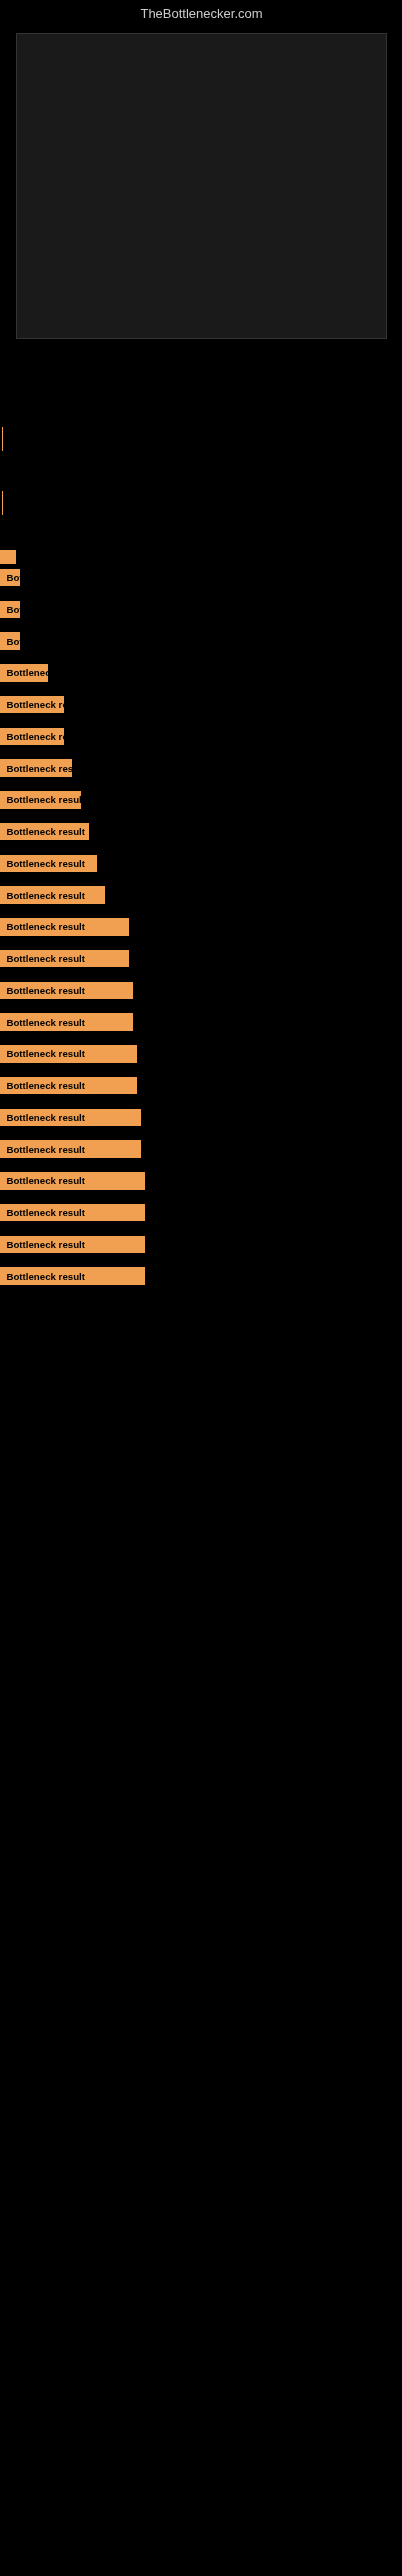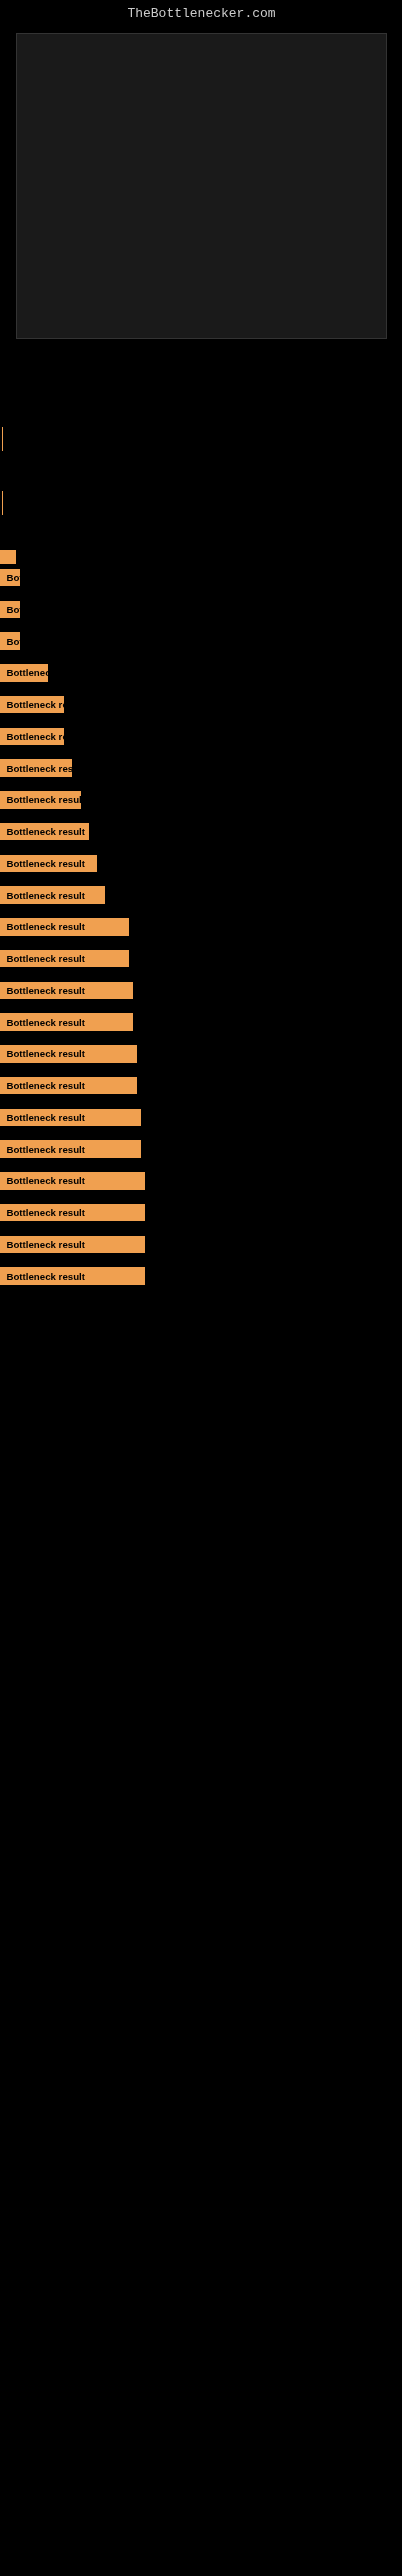--- a/index.html
+++ b/index.html
@@ -13,21 +13,20 @@
       min-height: 2576px;
       font-family: Arial, sans-serif;
       position: relative;
     }
     .site-title {
       color: #cccccc;
       font-size: 13px;
       text-align: center;
       padding-top: 6.4px;
       padding-bottom: 3.2px;
-      font-family: Liberation Mono, monospace;
     }
     .chart-area {
       background-color: #000000;
       width: 403px;
       height: 338px;
       position: relative;
     }
     .chart-inner {
       background-color: #1a1a1a;
       margin: 8px 16px;

